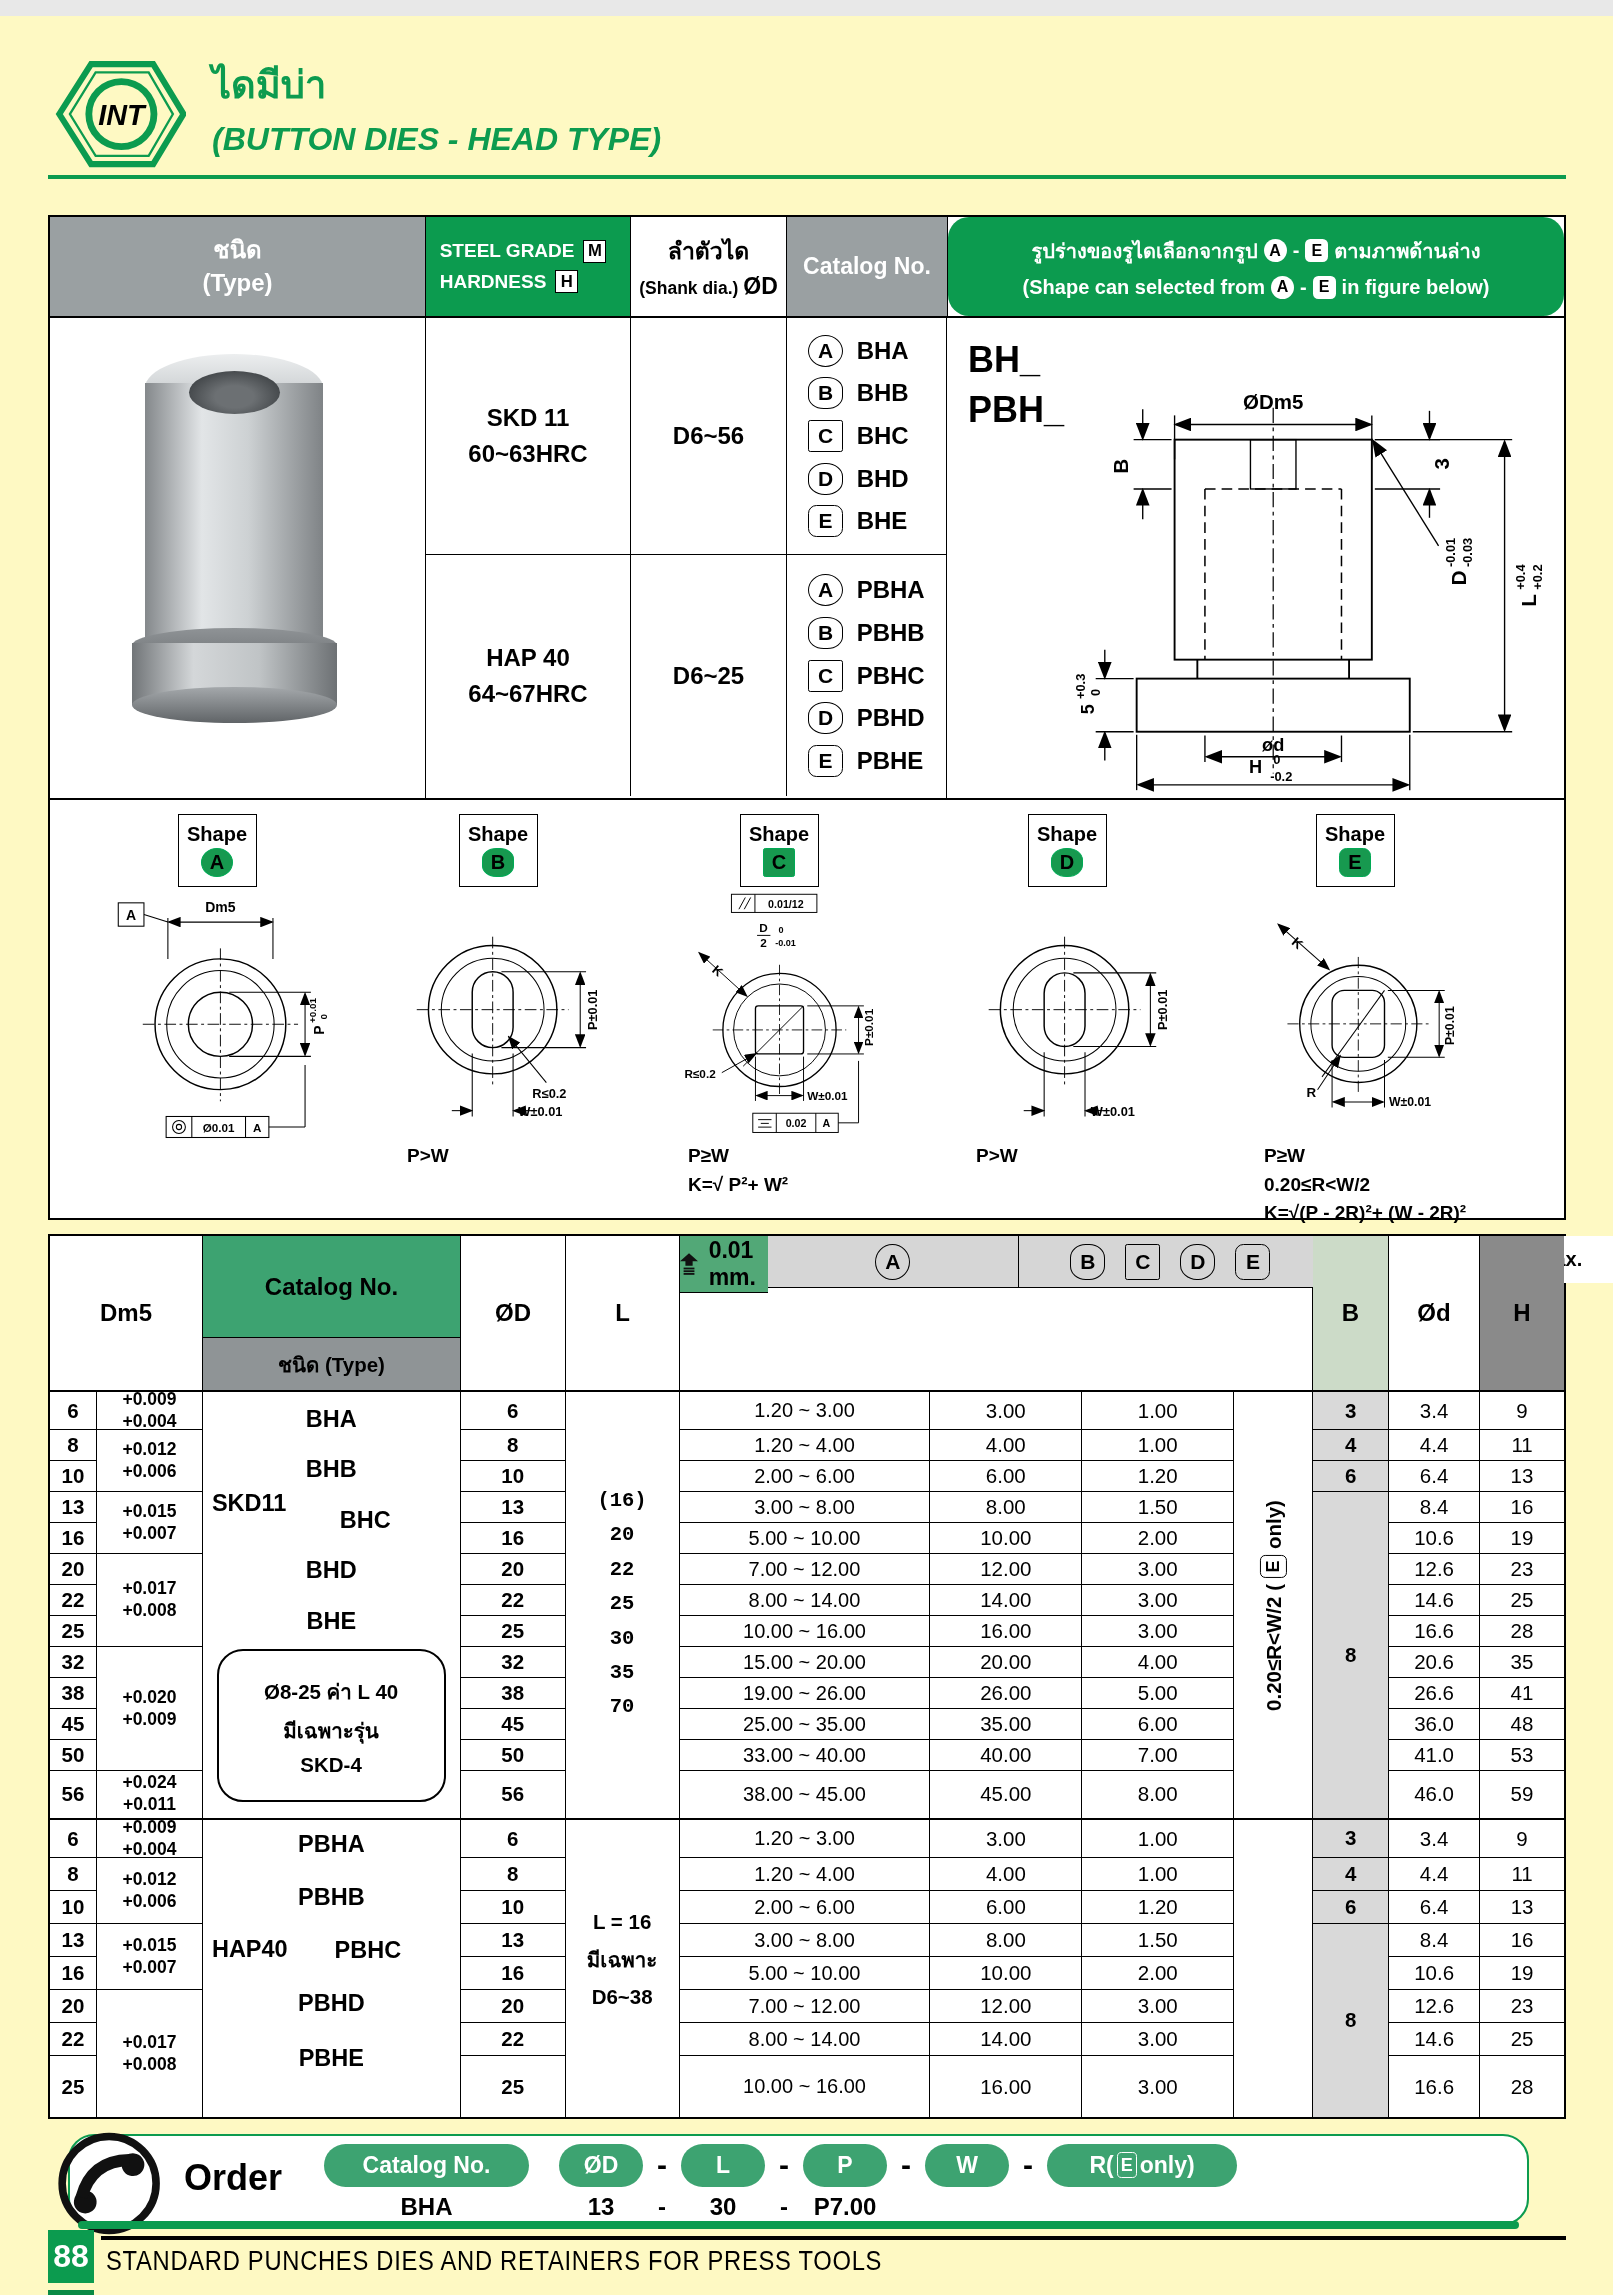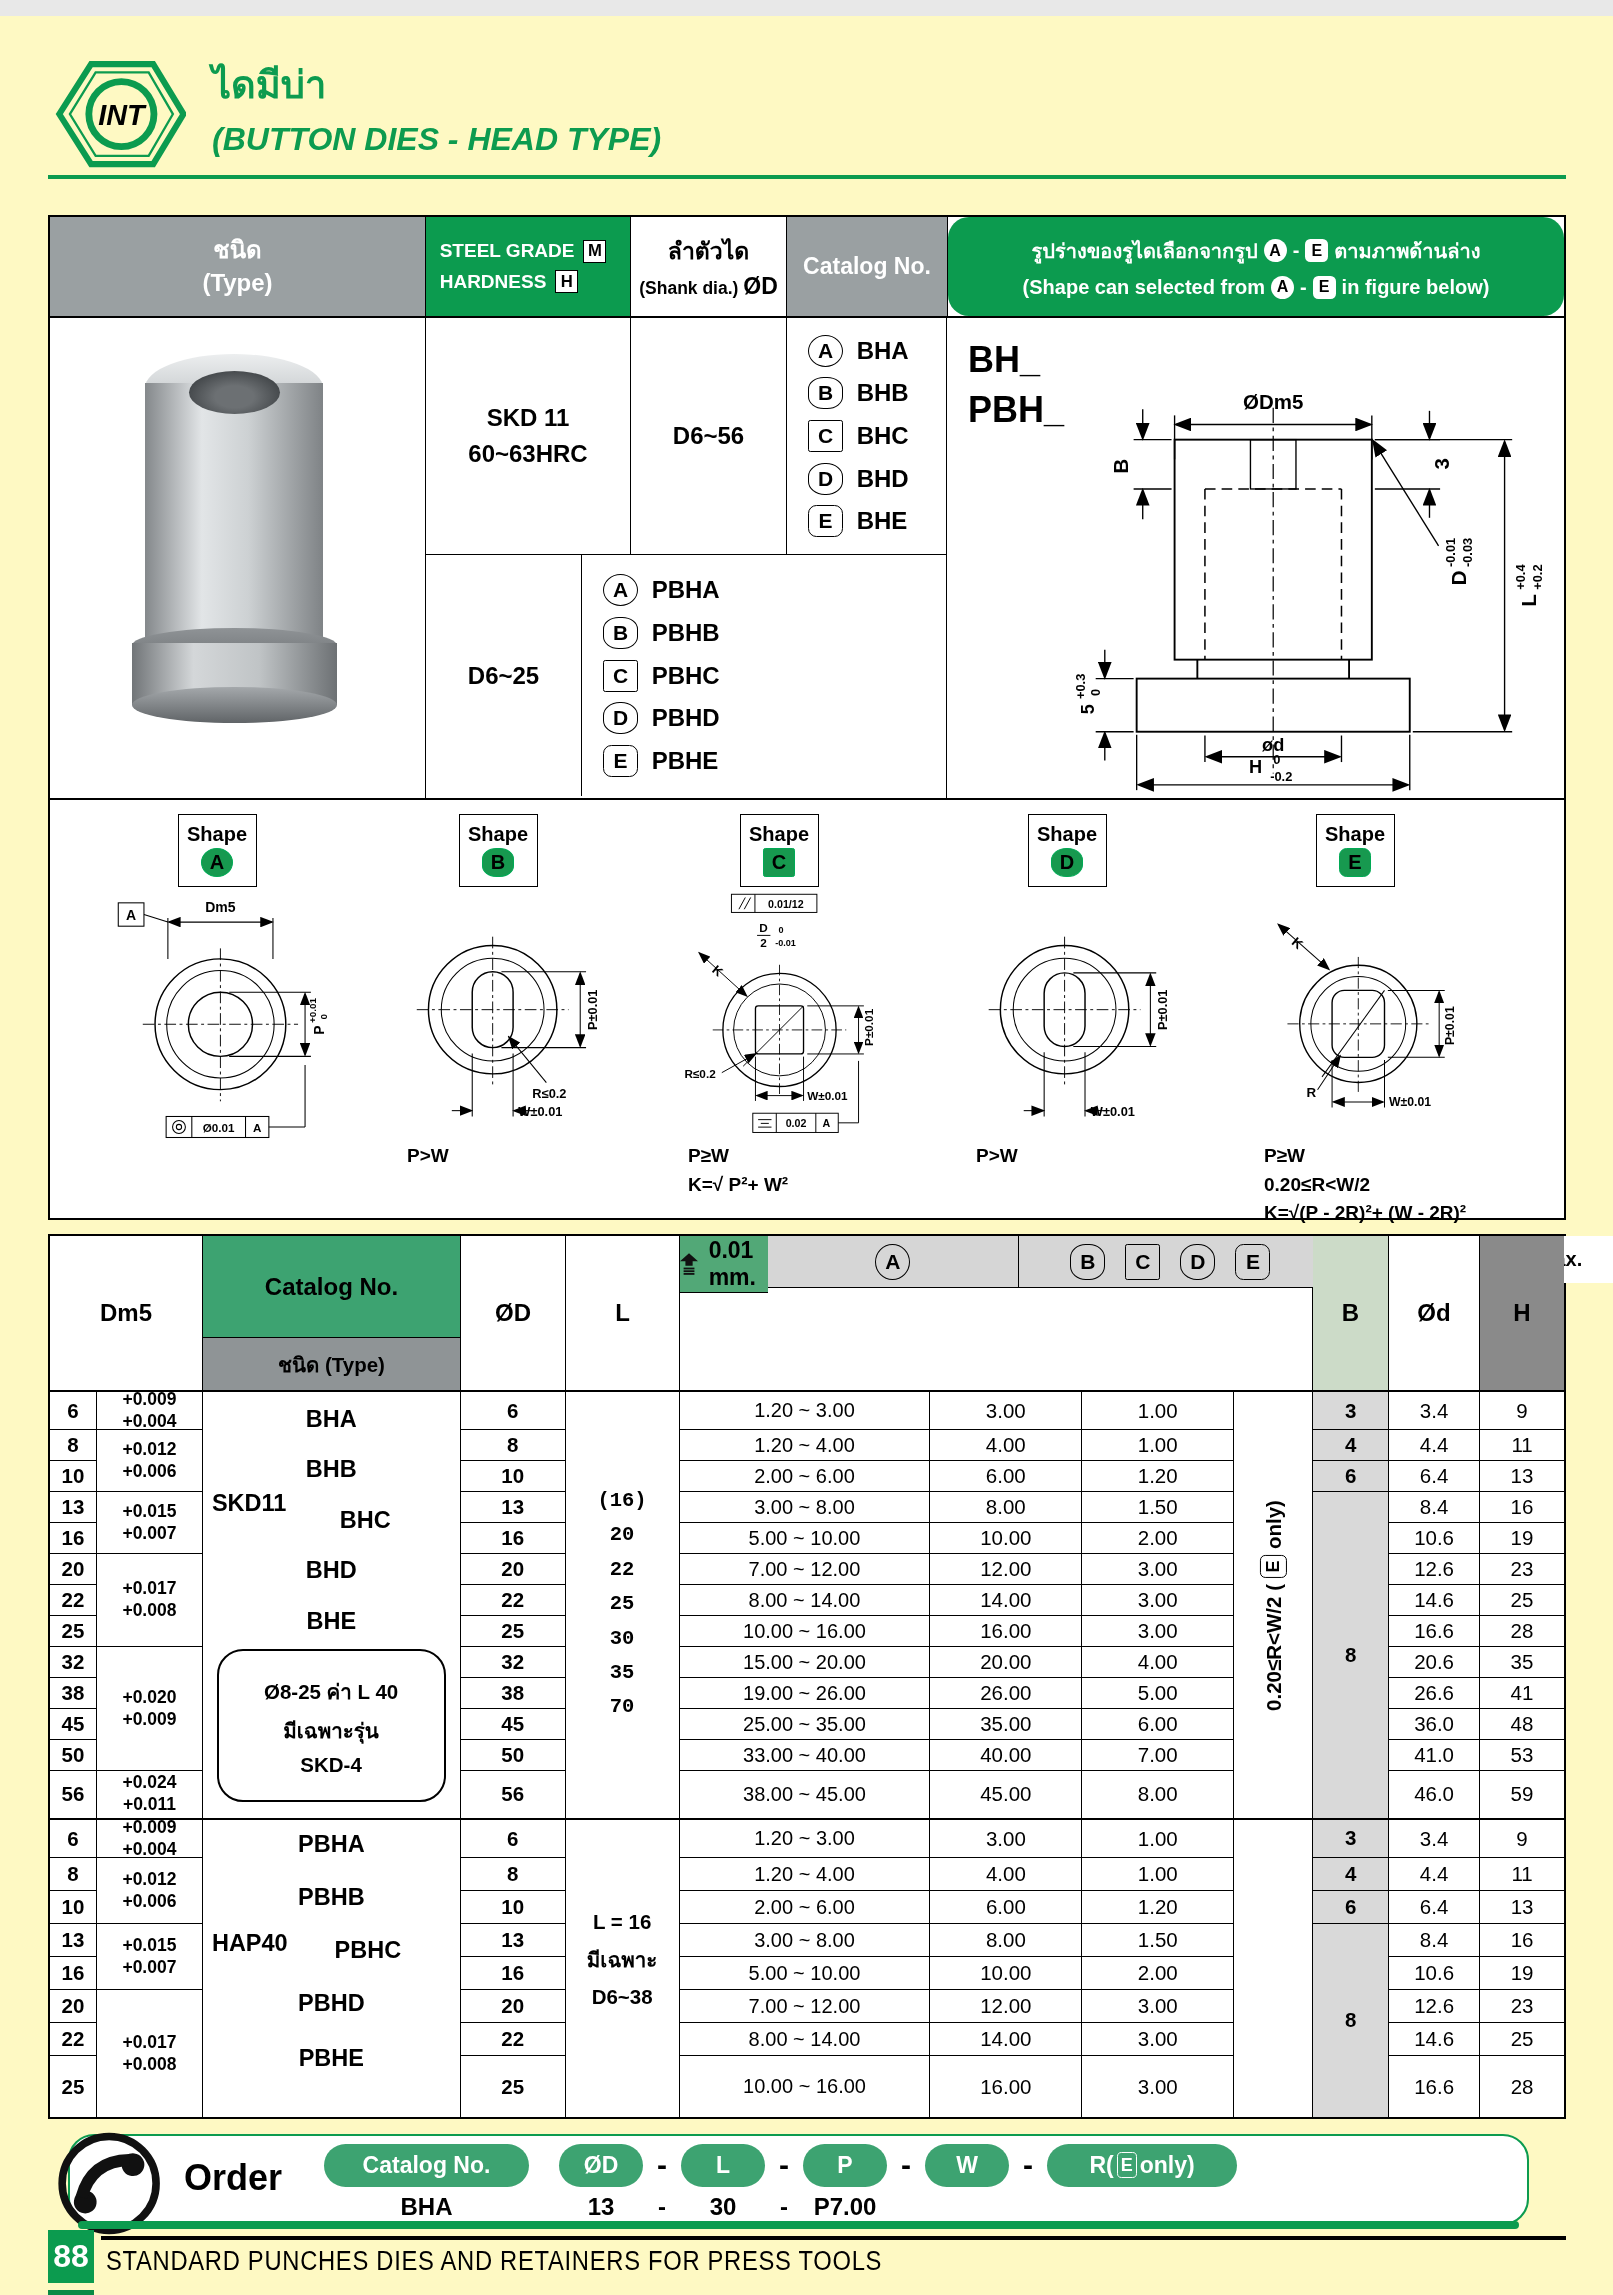--- a/index.html
+++ b/index.html
@@ -261,20 +261,24 @@
                 <span class="lb lb-d">D</span>
                 <span class="cat-nm">BHD</span>
               </div>
             <div class="cat-row">
                 <span class="lb lb-e">E</span>
                 <span class="cat-nm">BHE</span>
               </div>
           </div>
         </div>
         <div class="spb-row r2">
+          <div class="spb-steel ctr">
+            <span>HAP 40</span>
+            <span>64~67HRC</span>
+          </div>
           <div class="spb-shank ctr">D6~25</div>
           <div class="spb-cat ctr">
             <div class="cat-row">
                 <span class="lb lb-a">A</span>
                 <span class="cat-nm">PBHA</span>
               </div>
             <div class="cat-row">
                 <span class="lb lb-b">B</span>
                 <span class="cat-nm">PBHB</span>
               </div>
@@ -822,21 +826,21 @@
           </div>
         <div class="c tolc tg4">
             <span>+0.017</span>
             <span>+0.008</span>
           </div>
       </div>
       <div class="col w340">
         <div class="cf">
           <div class="cat-abs" style="top:10.6px">PBHA</div>
           <div class="cat-abs" style="top:64px">PBHB</div>
-          <div class="steel-abs" style="top:110px">HAP40</div>
+          <div class="steel-abs" style="top:116px">HAP40</div>
           <div class="cat-abs" style="top:117px; left:73px">PBHC</div>
           <div class="cat-abs" style="top:170px">PBHD</div>
           <div class="cat-abs" style="top:225px">PBHE</div>
         </div>
       </div>
       <div class="col w138">
 
       <div class="c n">6</div>
           <div class="c n">8</div>
           <div class="c n">10</div>

